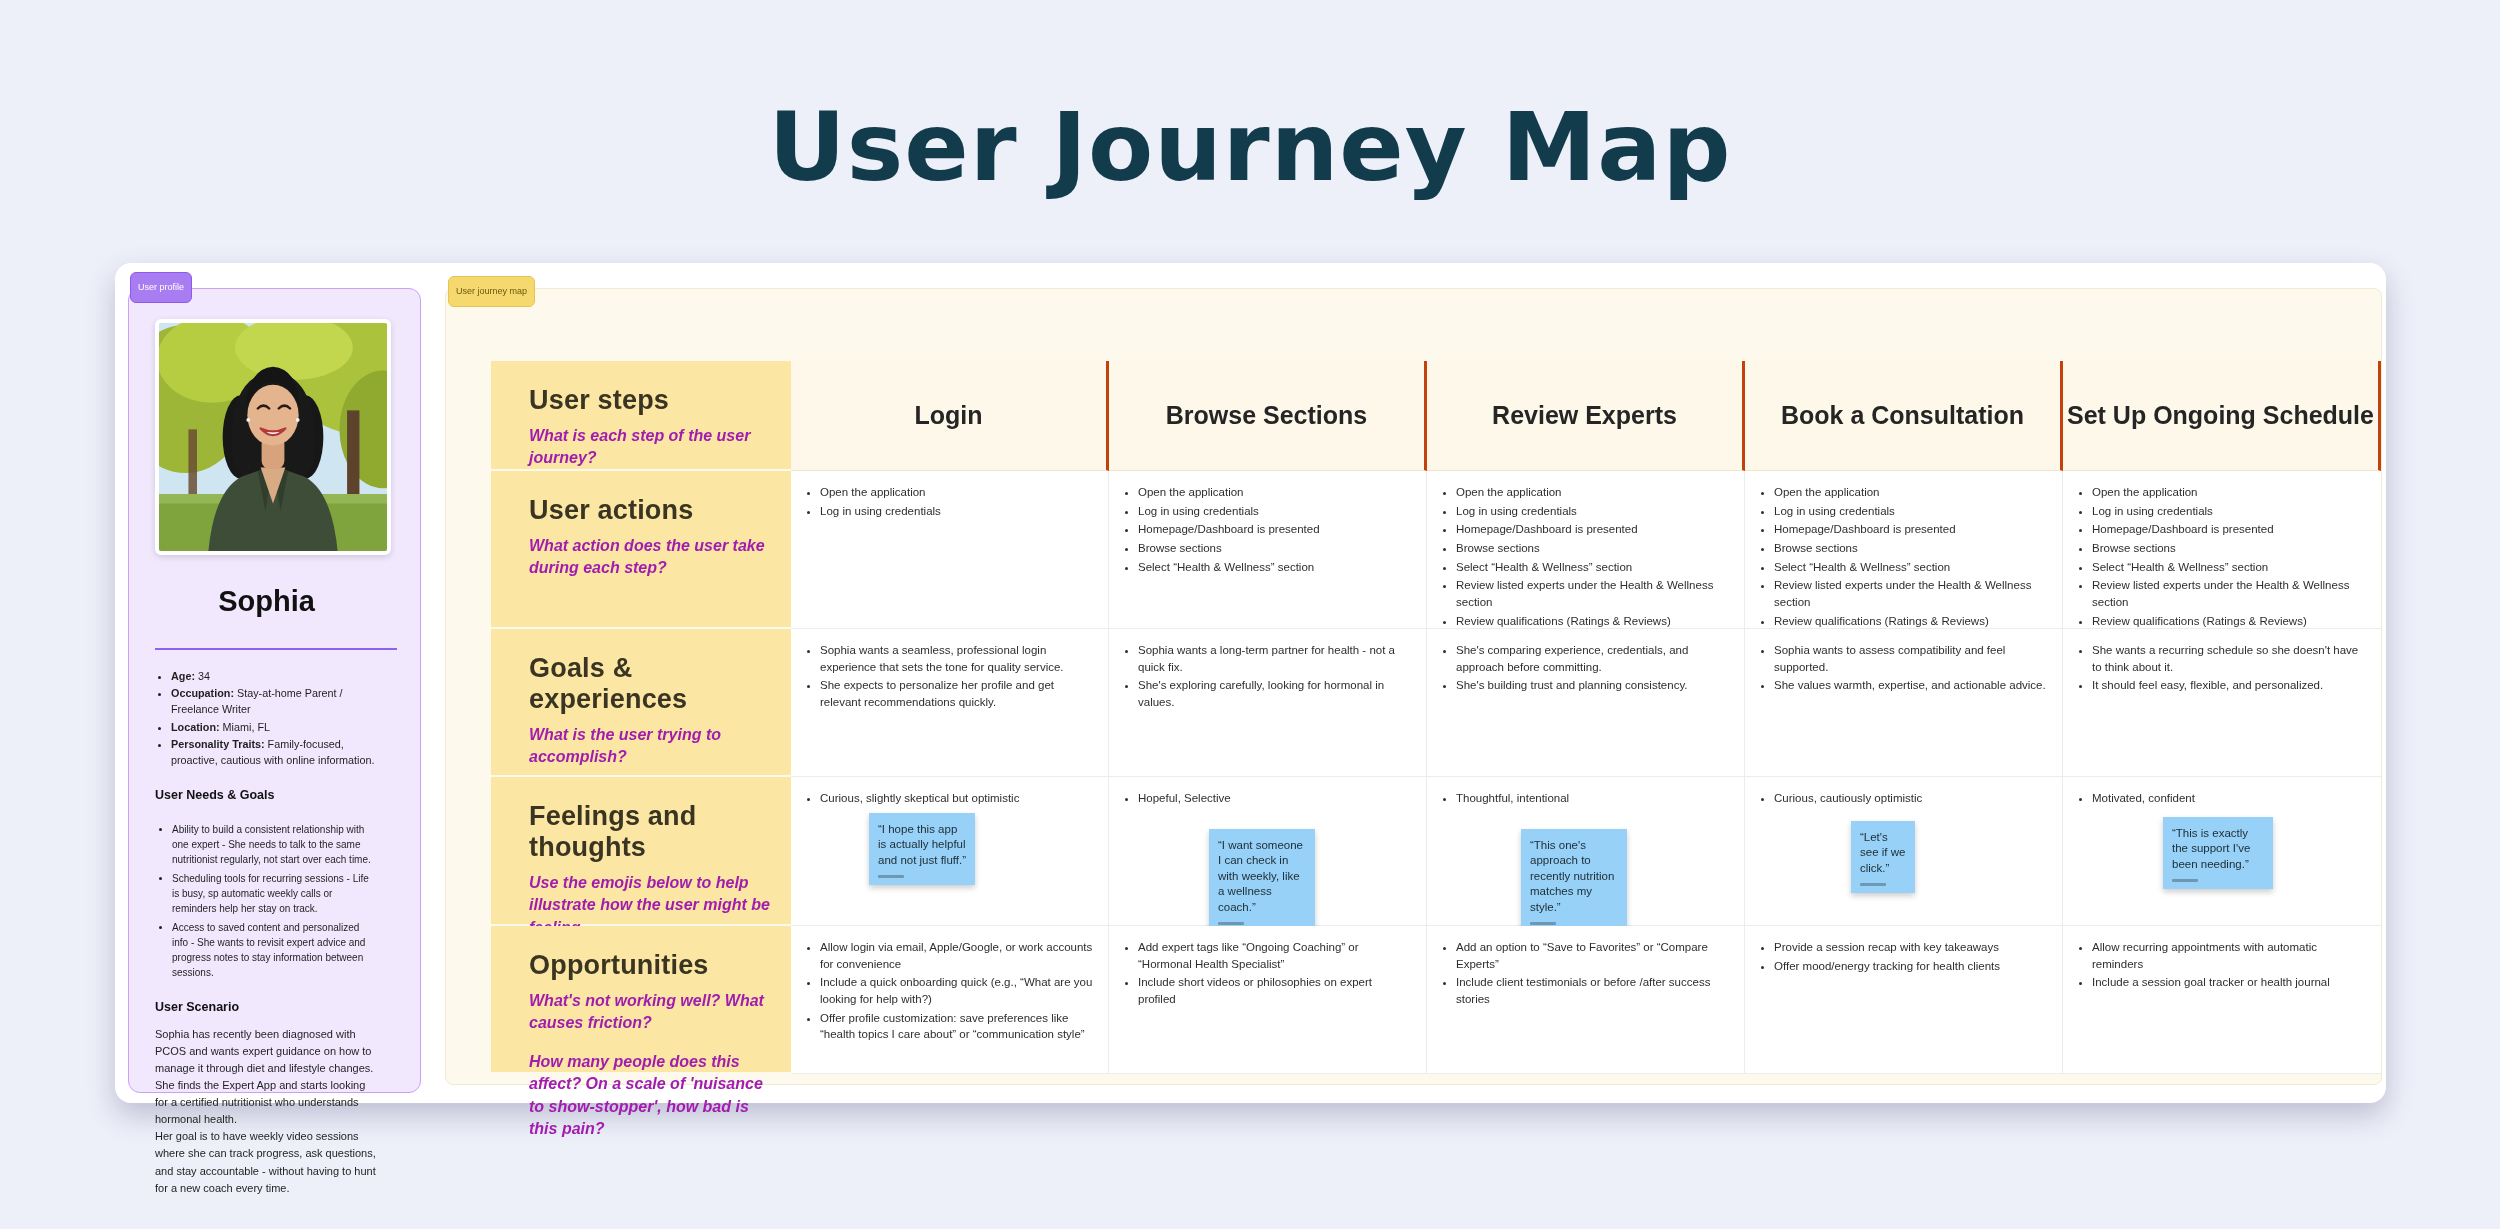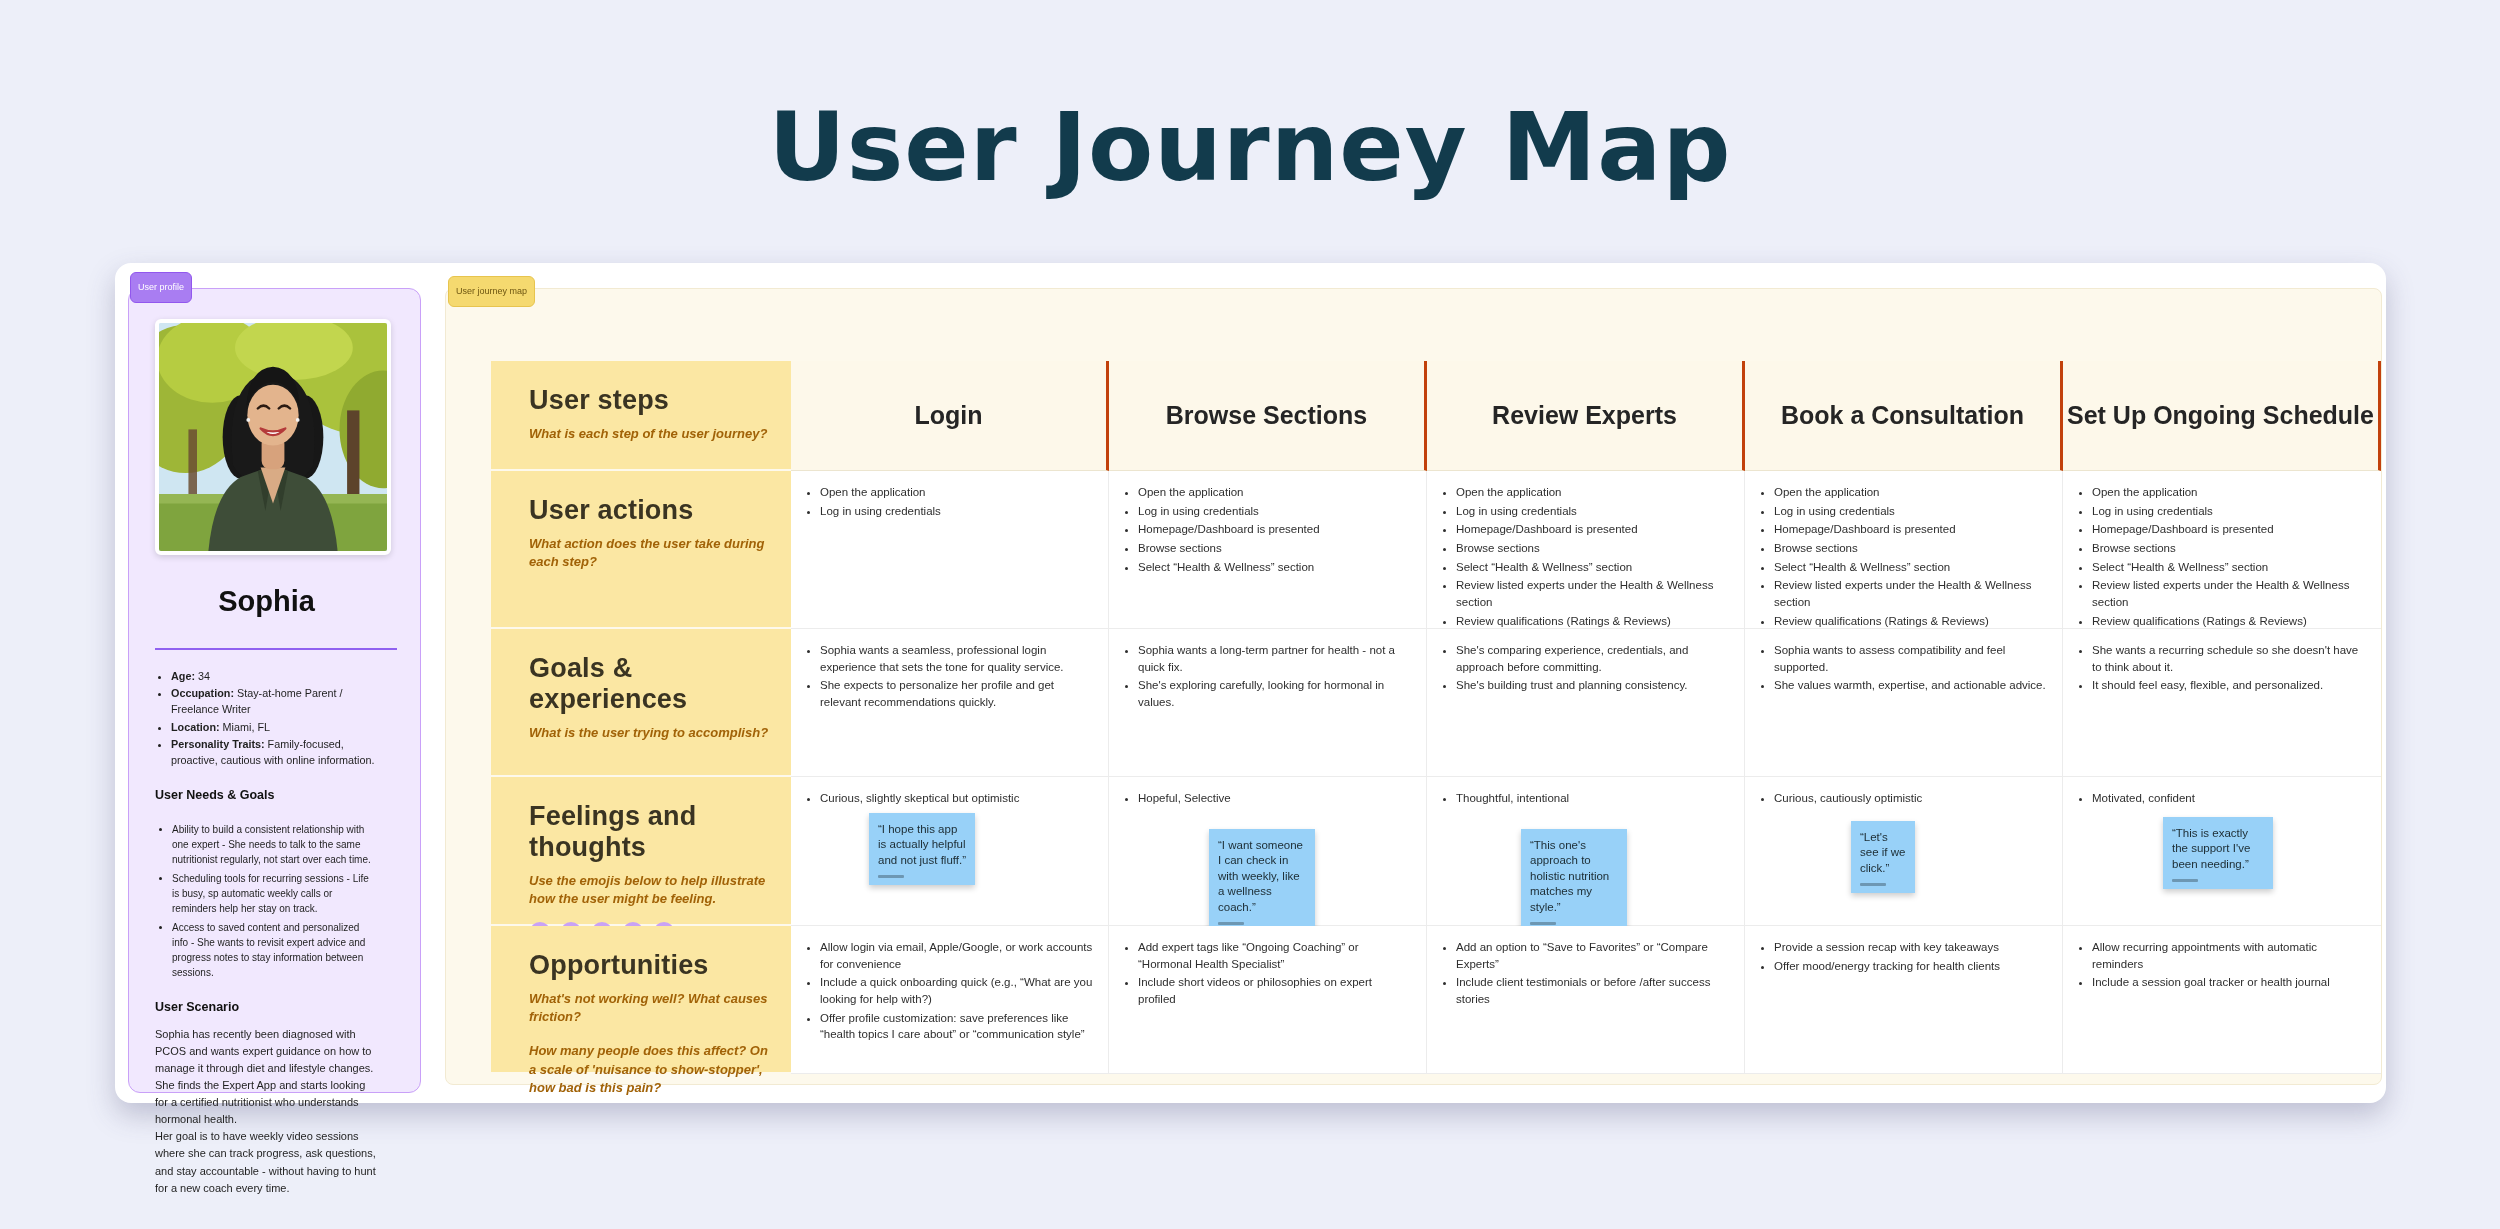--- a/index.html
+++ b/index.html
@@ -64,21 +64,21 @@
     display:grid;
     grid-template-columns:300px 318px 318px 318px 318px 318px;
     grid-template-rows:110px 158px 148px 149px 148px;
   }
   .cell { position:relative; }
   .cell.label {
     background:#fbe7a3; padding:24px 20px 0 38px;
     border-bottom:2px solid #fdf9ec;
   }
   .row-title { font-size:27px; font-weight:bold; color:#3a3422; letter-spacing:0.2px; }
-  .row-sub { margin-top:9px; font-style:italic; font-size:13px; line-height:1.4; color:#a16207; font-weight:bold; }
+  .row-sub { margin-top:9px; font-style:italic; font-size:16px; line-height:1.4; color:#a21caf; font-weight:bold; }
   .cell.colhead {
     background:#fdf8ea;
     display:flex; align-items:center; justify-content:center;
     font-size:25px; font-weight:bold; color:#252525;
     border-right:3px solid #c2410c; border-bottom:1px solid #ece5cf;
   }
   .cell.colhead:last-child { border-right:none; }
   .cell.data {
     background:#ffffff; padding:13px 14px;
     border-right:1px solid #ececec; border-bottom:1px solid #ececec;
@@ -326,21 +326,21 @@
     <div class="cell data f1">
       <ul class="bullets">
           <li>Hopeful, Selective</li>
         </ul>
       <div class="sticky">“I want someone I can check in with weekly, like a wellness coach.”</div>
     </div>
     <div class="cell data f2">
       <ul class="bullets">
           <li>Thoughtful, intentional</li>
         </ul>
-      <div class="sticky">“This one's approach to holistic nutrition matches my style.”</div>
+      <div class="sticky">“This one's approach to recently nutrition matches my style.”</div>
     </div>
     <div class="cell data f3">
       <ul class="bullets">
           <li>Curious, cautiously optimistic</li>
         </ul>
       <div class="sticky">“Let's see if we click.”</div>
     </div>
     <div class="cell data last f4">
       <ul class="bullets">
           <li>Motivated, confident</li>

